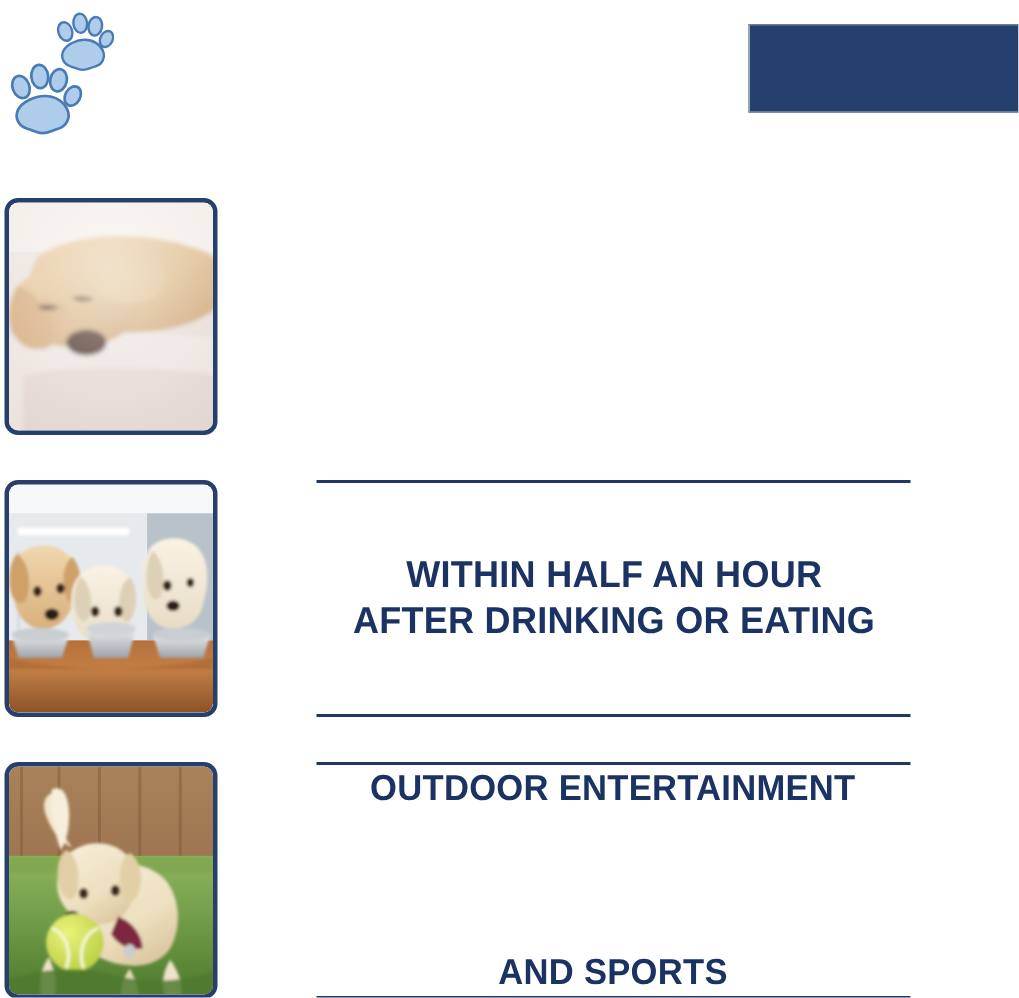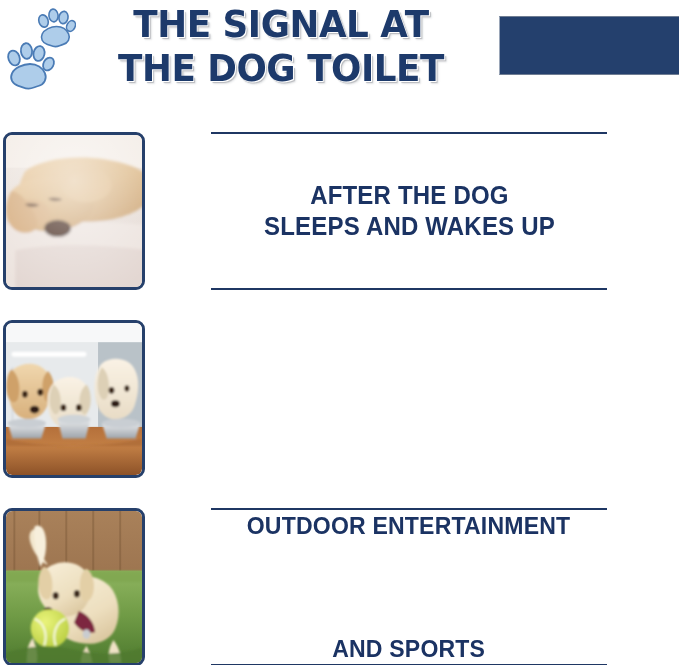--- a/index.html
+++ b/index.html
@@ -167,24 +167,20 @@
           <ellipse cx="9" cy="16" rx="5.6" ry="7.6" transform="rotate(-20 9 16)"></ellipse>
           <ellipse cx="21.5" cy="9" rx="5.6" ry="7.8" transform="rotate(-6 21.5 9)"></ellipse>
           <ellipse cx="34" cy="11.5" rx="5.5" ry="7.5" transform="rotate(12 34 11.5)"></ellipse>
           <ellipse cx="43.5" cy="22" rx="5" ry="6.8" transform="rotate(28 43.5 22)"></ellipse>
           <path d="M25 22c6.9 0 12.6 3.8 14.9 9.1 2.5 5.6-.8 11.4-6.6 12.9-3.8 1-6 2.7-9.7 2.7s-6.4-1.8-10.3-2.9C7.4 42.2 4.5 36.6 7 31.3 9.5 26 18.1 22 25 22z"></path>
         </g>
       </svg>
     </div>
   </div>
 
-  <div class="title-block">
-    <div class="title-line">THE SIGNAL AT</div>
-    <div class="title-line">THE DOG TOILET</div>
-  </div>
 
   <div class="header-band"></div>
 </div>
 
 <div class="rows">
 
   <div class="row row1">
     <div class="photo">
       <div class="photo-inner">
         <svg viewBox="0 0 142 158" preserveAspectRatio="xMidYMid slice">
@@ -218,28 +214,20 @@
             <path d="M6 58c-6 10-8 24-2 34 5 9 16 12 24 8 6-3 6-10 2-18-5-10-14-22-24-24z" fill="#d5ab7c"></path>
             <ellipse cx="54" cy="97" rx="14" ry="9" fill="#4a2d20"></ellipse>
             <path d="M20 72c5-2 12-1 15 1-4 2-11 3-15-1z" fill="#6b4a34"></path>
             <path d="M44 66c5-2 12-1 15 1-4 2-11 3-15-1z" fill="#6b4a34"></path>
             <ellipse cx="84" cy="52" rx="26" ry="18" fill="#e0bd8e" opacity="0.85"></ellipse>
           </g>
           <rect x="0" y="0" width="142" height="158" fill="url(#soft1)"></rect>
         </svg>
       </div>
     </div>
-    <div class="text-col">
-      <div class="rule"></div>
-      <div class="row-text">
-        <span class="l">AFTER THE DOG</span>
-        <span class="l">SLEEPS AND WAKES UP</span>
-      </div>
-      <div class="rule"></div>
-    </div>
   </div>
 
   <div class="row row2">
     <div class="photo">
       <div class="photo-inner">
         <svg viewBox="0 0 142 158" preserveAspectRatio="xMidYMid slice">
           <defs>
             <linearGradient id="floor2" x1="0" y1="0" x2="0" y2="1">
               <stop offset="0" stop-color="#b5703a"></stop>
               <stop offset="0.4" stop-color="#c27f45"></stop>
@@ -293,20 +281,28 @@
             <path d="M2 104h40l-5 16H7z" fill="url(#bowl2)"></path>
             <ellipse cx="22" cy="104" rx="20" ry="4.5" fill="#c9ced3"></ellipse>
             <path d="M54 100h34l-5 20H59z" fill="url(#bowl2)"></path>
             <ellipse cx="71" cy="100" rx="17" ry="4.5" fill="#cfd4d8"></ellipse>
             <path d="M100 104h40l-5 16h-30z" fill="url(#bowl2)"></path>
             <ellipse cx="120" cy="104" rx="20" ry="4.5" fill="#c9ced3"></ellipse>
             <path d="M0 120c40 10 100 10 142 0v8H0z" fill="#a66634" opacity="0.6"></path>
           </g>
         </svg>
       </div>
+    </div>
+    <div class="text-col">
+      <div class="rule"></div>
+      <div class="row-text">
+        <span class="l">WITHIN HALF AN HOUR</span>
+        <span class="l">AFTER DRINKING OR EATING</span>
+      </div>
+      <div class="rule"></div>
     </div>
   </div>
 
   <div class="row row3">
     <div class="photo">
       <div class="photo-inner">
         <svg viewBox="0 0 142 158" preserveAspectRatio="xMidYMid slice">
           <defs>
             <linearGradient id="grass3" x1="0" y1="0" x2="0" y2="1">
               <stop offset="0" stop-color="#8fb560"></stop>

